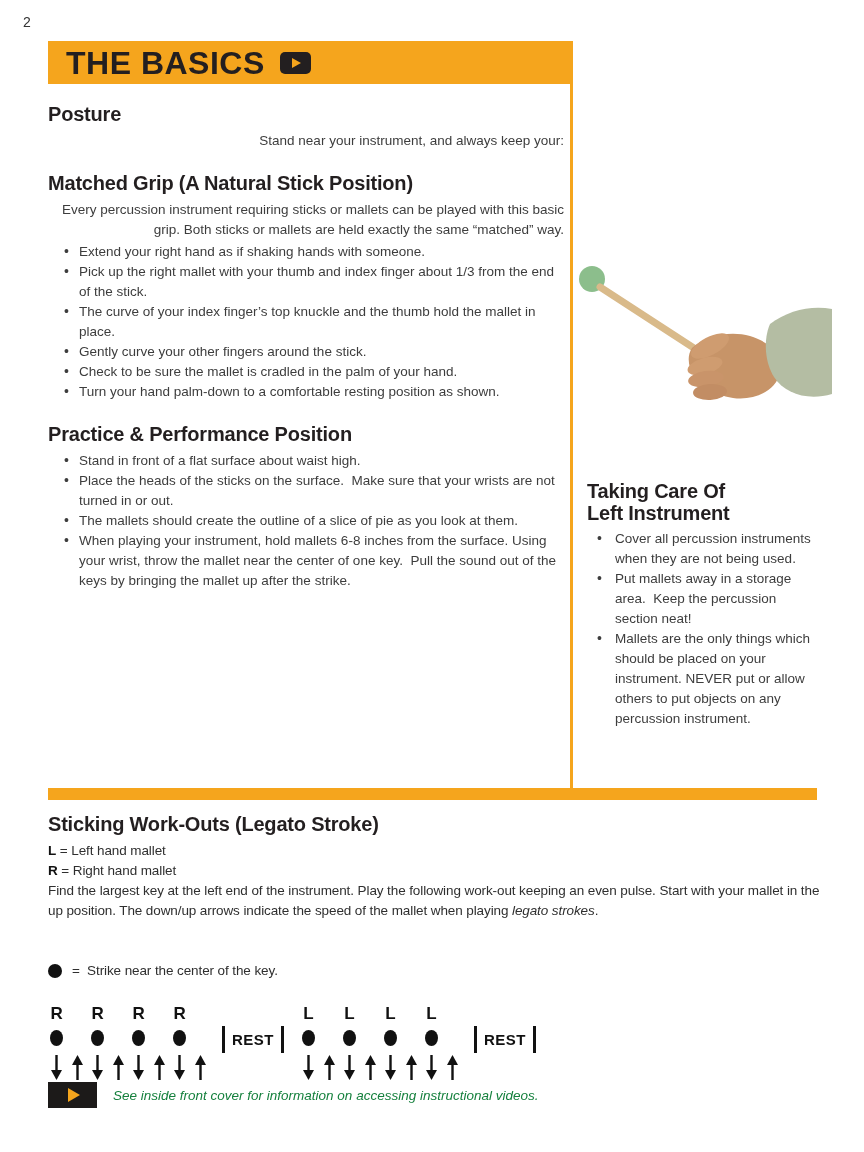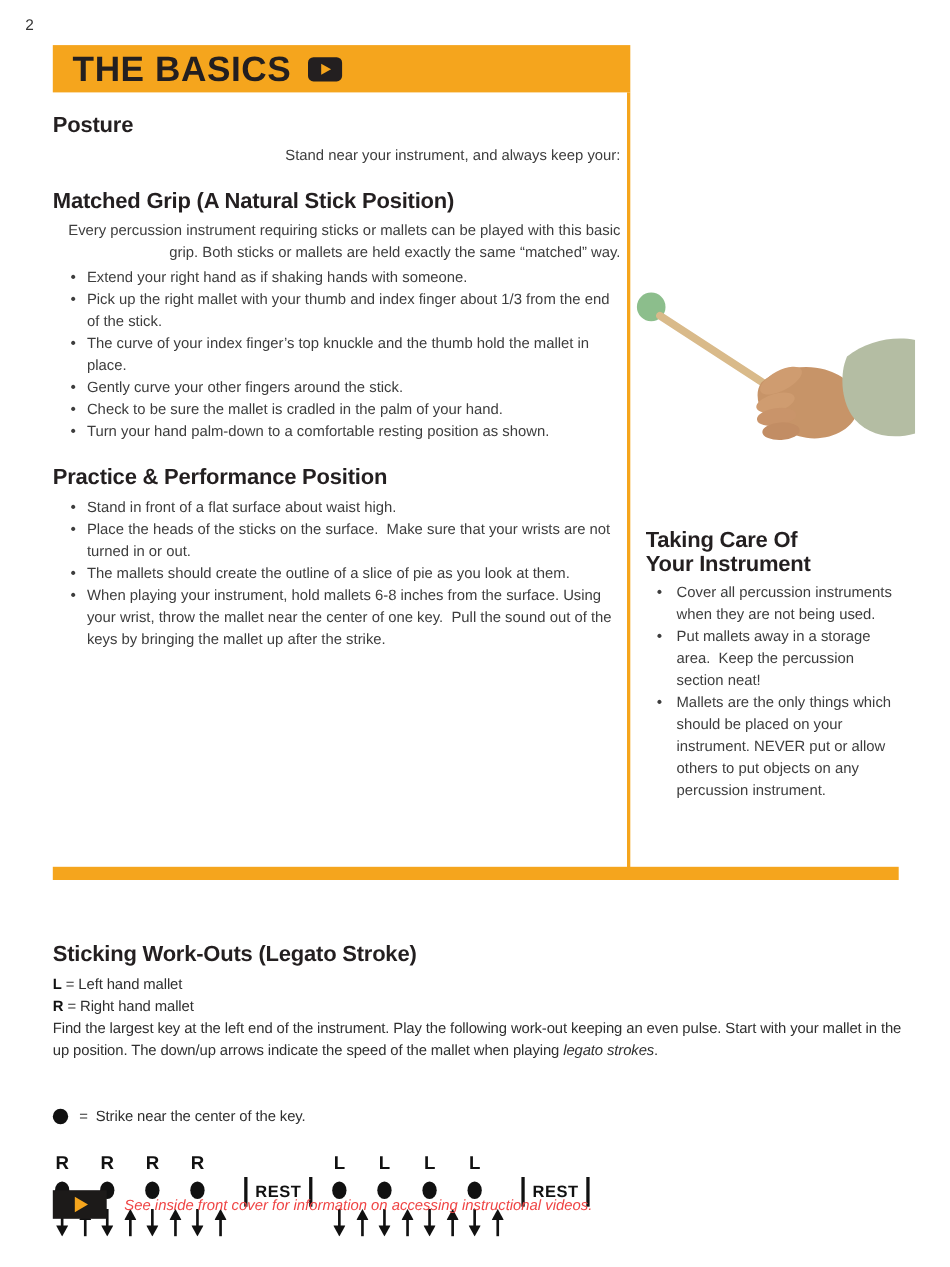--- a/index.html
+++ b/index.html
@@ -36,21 +36,21 @@
   ul.bullets li::before{content:"•";position:absolute;left:16px;top:-1px;font-size:14px;color:var(--body);}
   
   .photo{position:absolute;left:572px;top:262px;width:260px;height:216px;}
   
   .care{position:absolute;left:587px;top:480px;width:234px;font-size:13.5px;line-height:20px;}
   .care h2{margin-bottom:5px;line-height:22px;}
   .care ul.bullets li{padding-left:28px;}
   .care ul.bullets li::before{left:10px;}
   
   .bottom{position:absolute;left:48px;top:813px;width:775px;font-size:13.5px;line-height:20px;color:#2f2f2f;letter-spacing:-.1px;}
-  .bottom h2{margin-bottom:5px;margin-top:44px;}
+  .bottom h2{margin-bottom:5px;}
   .legend-line{line-height:20px;}
   .legend-sym{font-weight:bold;color:#111;}
   .intro{margin:0;}
   .note-key{margin-top:40px;display:flex;align-items:center;gap:10px;}
   .key-dot{width:14px;height:14px;border-radius:50%;background:#111;flex:0 0 auto;}
   .note-key span.txt{white-space:pre-wrap;}
   
   .notation{margin-top:24px;display:flex;align-items:flex-start;color:#111;}
   .note-group{display:flex;}
   .note{width:41px;}
@@ -62,21 +62,21 @@
   .arrow.up{margin-left:10px;}
   .arrow svg{display:block;}
   .rest{display:flex;align-items:center;margin:21px 16px 0 10px;}
   .rest .bar{width:3px;height:27px;background:#111;}
   .rest .rest-label{margin:0 7px;font-size:15px;font-weight:bold;letter-spacing:.5px;color:#111;}
   
   .video-note{position:absolute;left:48px;top:1082px;display:flex;align-items:center;gap:16px;}
   .video-badge{width:49px;height:26px;background:#1c1a19;display:flex;align-items:center;justify-content:center;cursor:pointer;}
   .video-badge .tri{width:0;height:0;border-left:12px solid var(--accent);
     border-top:7px solid transparent;border-bottom:7px solid transparent;margin-left:3px;}
-  .video-text{font-style:italic;font-size:13.5px;color:#ef4444;}
+  .video-text{font-style:italic;font-size:13.5px;color:#15803d;}
 </style>
 </head>
 <body>
 
 <div class="page-number">2</div>
 
 <div class="banner">
   <span class="banner-title">THE BASICS</span>
   <span class="banner-play">
       <span class="tri"></span>
@@ -124,21 +124,21 @@
     <path d="M120,86 C132,74 158,68 178,74 C198,80 212,94 208,111 C204,129 182,139 161,136 C141,133 124,120 118,106 C116,99 116,92 120,86 Z" fill="#c79468"></path>
     <ellipse cx="138" cy="84" rx="21" ry="9" transform="rotate(-28 138 84)" fill="#cf9c70"></ellipse>
     <ellipse cx="133" cy="104" rx="18" ry="8" transform="rotate(-16 133 104)" fill="#cf9c70"></ellipse>
     <ellipse cx="134" cy="117" rx="18" ry="8" transform="rotate(-8 134 117)" fill="#c9946a"></ellipse>
     <ellipse cx="138" cy="130" rx="17" ry="8" transform="rotate(-3 138 130)" fill="#c28d64"></ellipse>
     <path d="M198,62 C216,48 240,43 260,47 L260,132 C236,139 213,132 202,115 C193,101 191,78 198,62 Z" fill="#b4bda3"></path>
   </svg>
 </div>
 
 <div class="care">
-  <h2><span>Taking Care Of</span><br><span>Your Instrument</span></h2>
+  <h2><span>Taking Care Of</span><br><span>Left Instrument</span></h2>
   <ul class="bullets">
       <li>Cover all percussion instruments when they are not being used.</li>
       <li>Put mallets away in a storage area.  Keep the percussion section neat!</li>
       <li>Mallets are the only things which should be placed on your instrument. NEVER put or allow others to put objects on any percussion instrument.</li>
     </ul>
 </div>
 
 <div class="bottom">
   <h2>Sticking Work-Outs (Legato Stroke)</h2>
   <div id="legend">

